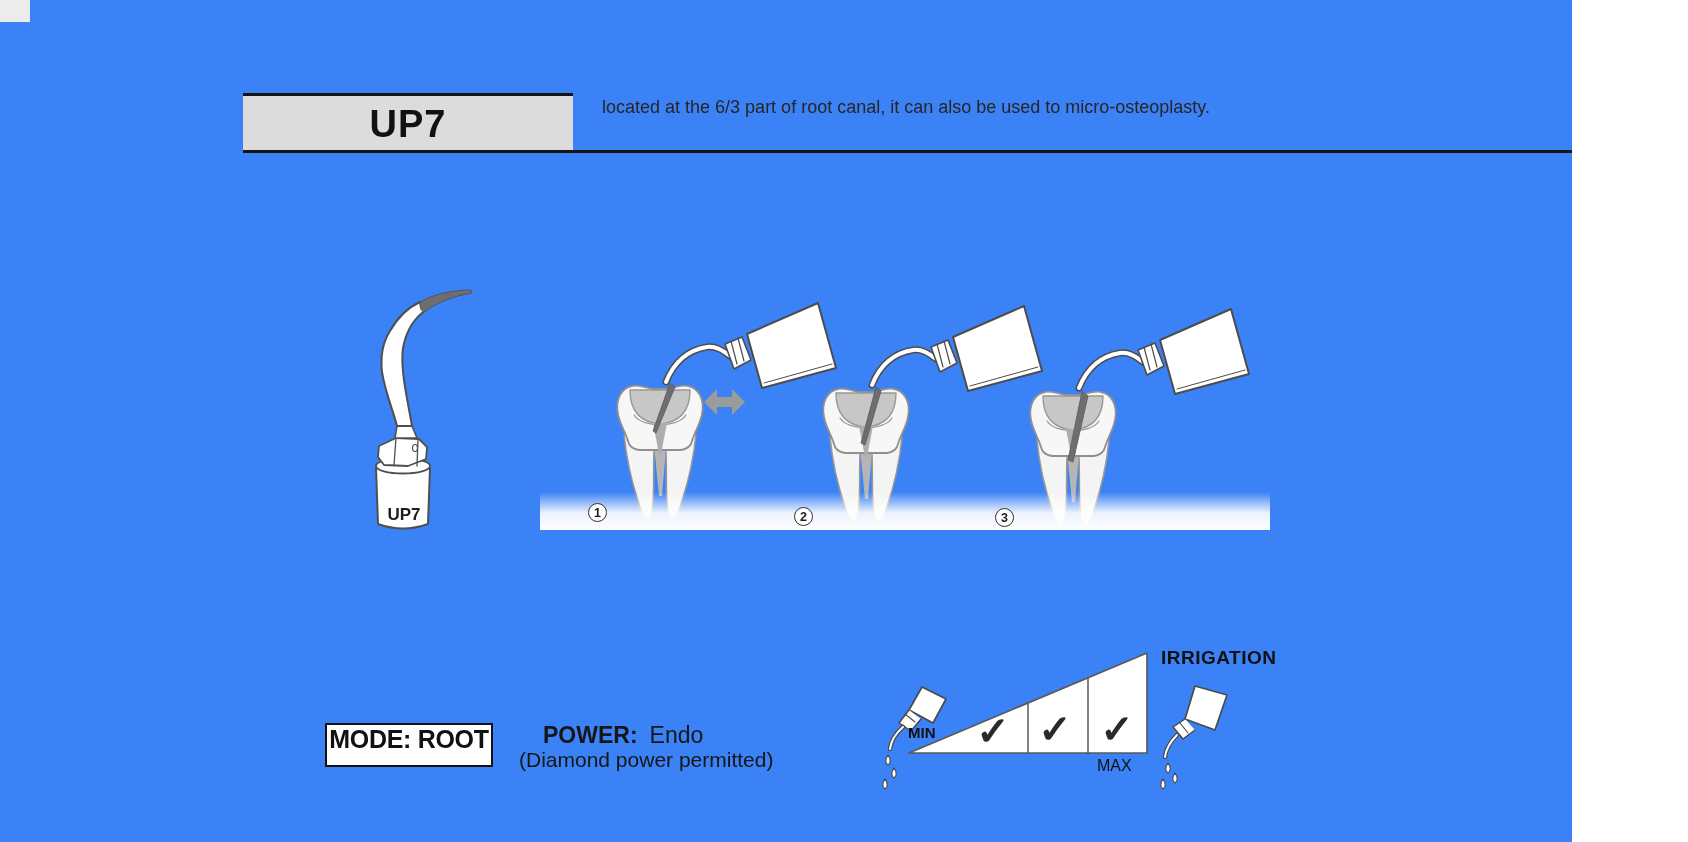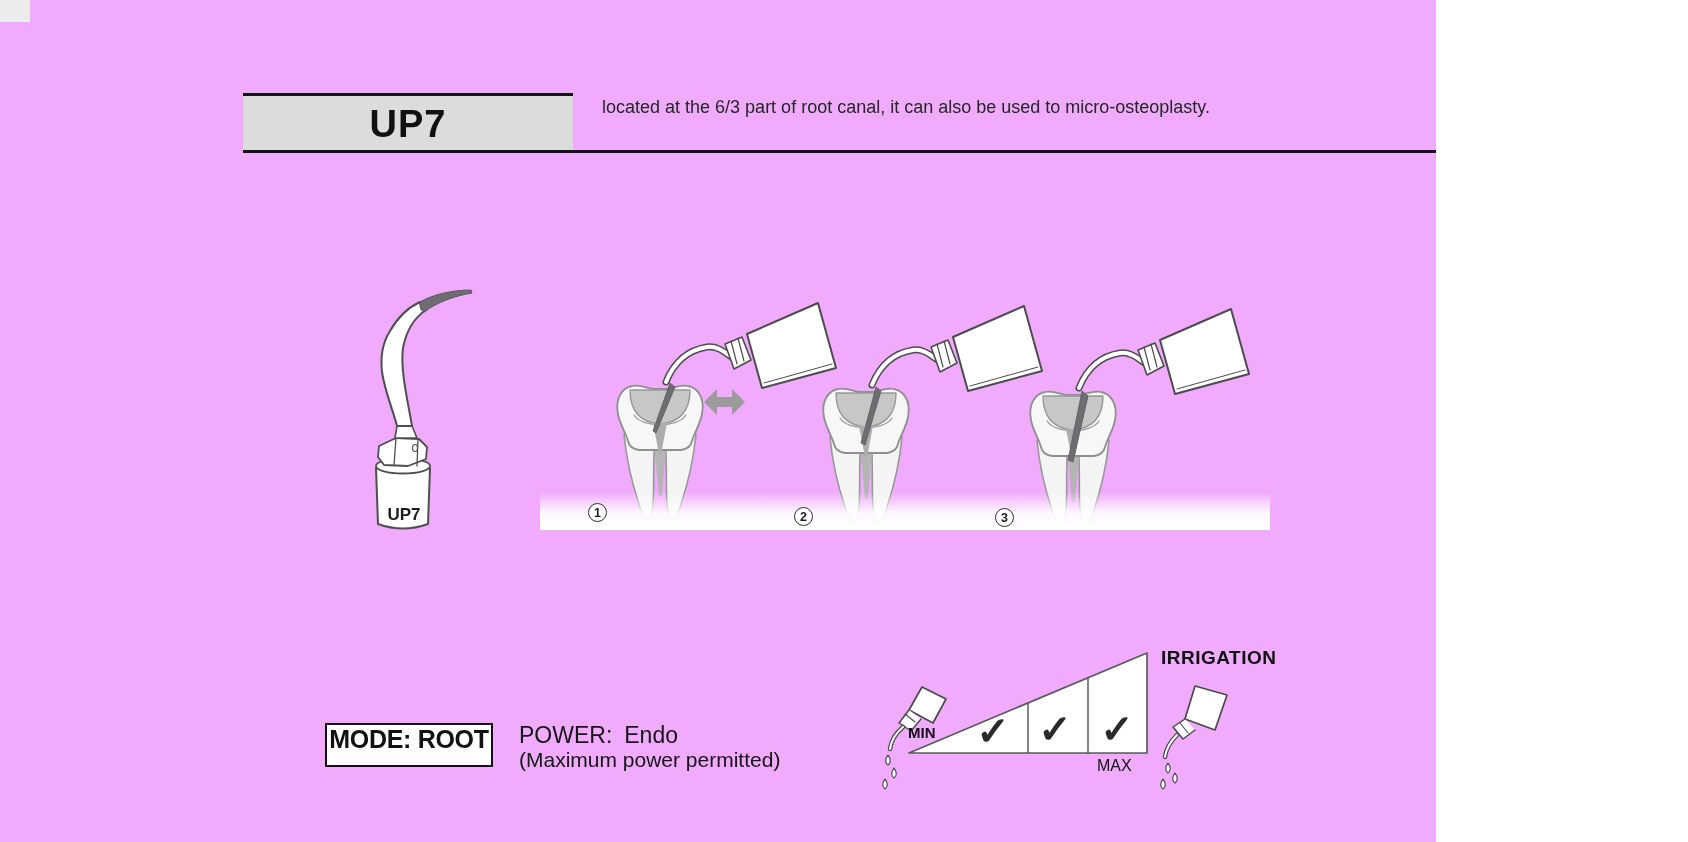--- a/index.html
+++ b/index.html
@@ -1,38 +1,38 @@
 <!DOCTYPE html>
 <html><head>
 <meta charset="utf-8">
 <style>
   html,body{margin:0;padding:0;background:#fff;}
   #canvas{
-    position:relative;width:1436px;height:842px;background:#f0abfc;overflow:hidden;
+    position:relative;width:1572px;height:842px;background:#3b82f6;overflow:hidden;
     font-family:"Liberation Sans",sans-serif;color:#1f1f1f;
   }
   .abs{position:absolute;}
   
   .corner{left:0;top:0;width:30px;height:22px;background:#ececec;}
   
   .model-box{left:243px;top:93px;width:330px;height:57px;background:#dcdcdc;
     border-top:3px solid #141414;display:flex;align-items:center;justify-content:center;}
   .model-title{font-size:38px;font-weight:700;letter-spacing:1px;color:#111;}
   .header-rule{left:243px;top:150px;width:1368px;height:3px;background:#141414;}
   .desc{left:602px;top:96px;width:740px;font-size:18px;line-height:23px;color:#262626;}
   
   .badge{width:19px;height:19px;border:1.8px solid #2f2f2f;border-radius:50%;
     display:flex;align-items:center;justify-content:center;
     font-size:12.5px;font-weight:700;color:#1c1c1c;background:#fff;box-sizing:border-box;}
   
   .mode-box{left:325px;top:723px;width:164px;height:40px;border:2.5px solid #111;background:#fff;
     display:flex;align-items:flex-start;justify-content:center;box-sizing:content-box;}
   .mode-label{font-size:25px;font-weight:700;letter-spacing:-0.3px;color:#111;white-space:nowrap;}
   .power-line1{left:519px;top:722px;font-size:23px;color:#161616;white-space:nowrap;}
-  .power-line1 b{font-weight:400;margin-right:12px;}
+  .power-line1 b{font-weight:700;margin-right:12px;margin-left:24px;}
   .power-line2{left:519px;top:748px;font-size:21px;color:#161616;white-space:nowrap;}
   .irr-title{left:1161px;top:647px;font-size:19px;font-weight:700;letter-spacing:0.5px;color:#111;}
   .min-label{left:908px;top:724px;font-size:15px;font-weight:700;color:#111;}
   .max-label{left:1097px;top:757px;font-size:16px;font-weight:400;color:#111;}
   svg{display:block;}
   svg text{font-family:"Liberation Sans",sans-serif;}
 </style>
 </head>
 <body>
 
@@ -130,21 +130,21 @@
   <div class="abs badge" style="left:995px;top:508px;">
     <span>3</span>
   </div>
 
   <div class="abs mode-box">
     <span class="mode-label">MODE: ROOT</span>
   </div>
   <div class="abs power-line1">
     <b>POWER:</b><span>Endo</span>
   </div>
-  <div class="abs power-line2">(Maximum power permitted)</div>
+  <div class="abs power-line2">(Diamond power permitted)</div>
 
   <svg class="abs" style="left:865px;top:595px;" width="425" height="205" viewBox="0 0 425 205">
     <g stroke-linecap="round" stroke-linejoin="round">
 
       <path d="M44,158 L282,158 L282,58 Z" fill="#fff" stroke="#5a5a5a" stroke-width="1.7"></path>
       <line x1="163" y1="158" x2="163" y2="108" stroke="#5a5a5a" stroke-width="1.5"></line>
       <line x1="223" y1="158" x2="223" y2="83" stroke="#5a5a5a" stroke-width="1.5"></line>
 
       <text x="128" y="150" text-anchor="middle" font-size="40" font-weight="700" fill="#2a2a2a">✓</text>
       <text x="190" y="148" text-anchor="middle" font-size="40" font-weight="700" fill="#2a2a2a">✓</text>

